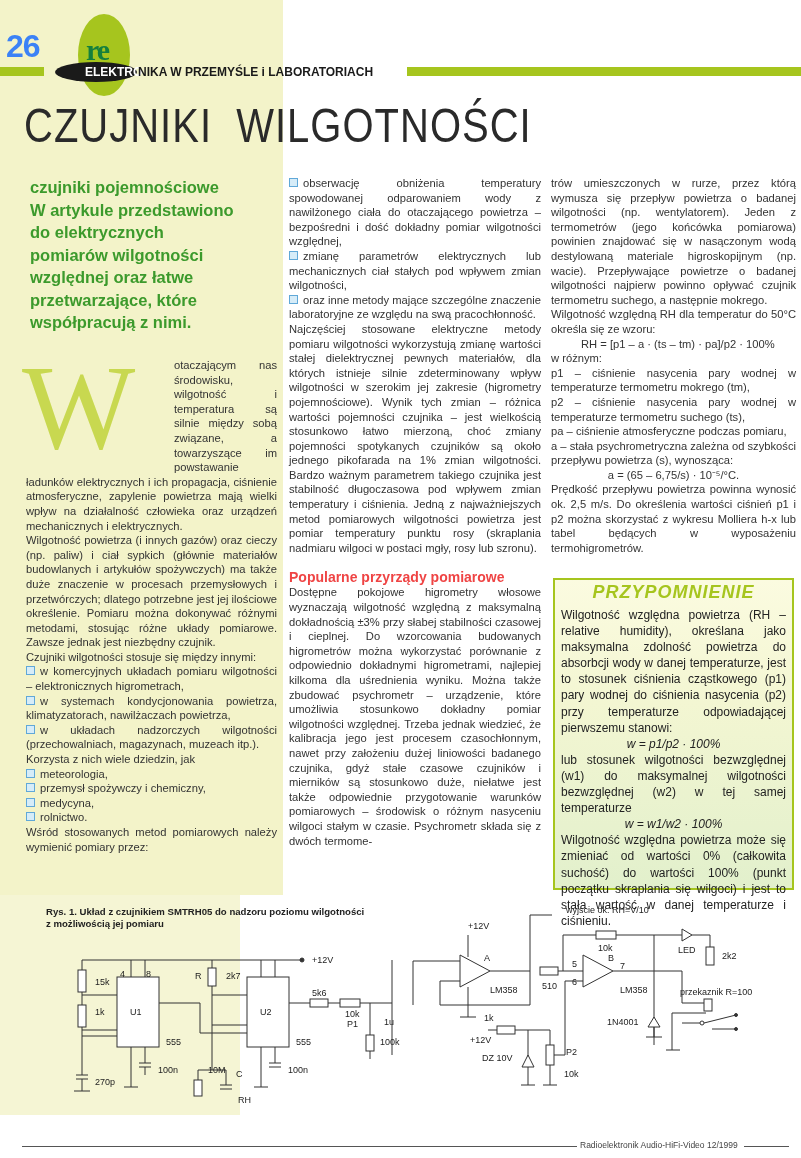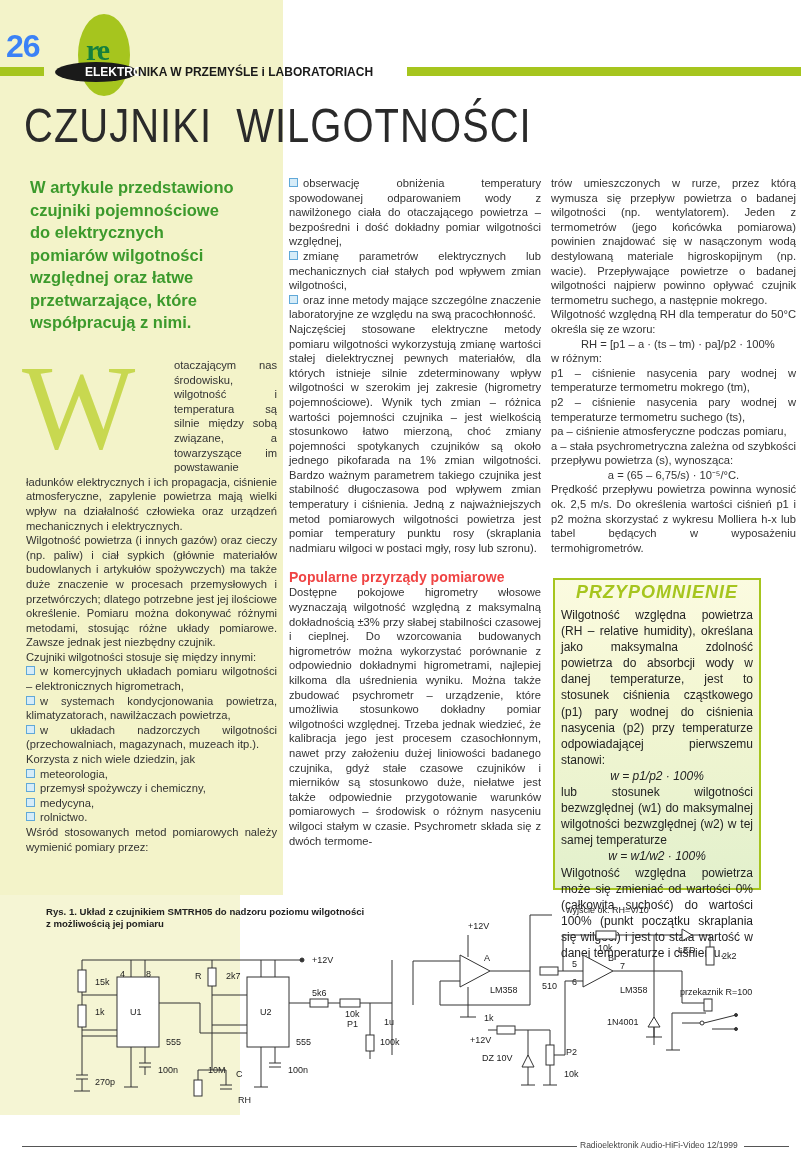--- a/index.html
+++ b/index.html
@@ -29,21 +29,21 @@
   .col2{left:289px;top:176px;width:252px;}
   .col3{left:551px;top:176px;width:245px;}
   .bullet{display:inline-block;width:7px;height:7px;border:1px solid #60a8d8;background:#d6ecf8;margin-right:5px;vertical-align:0;}
 
   .dropcap{float:left;font:bold 120px/92px "Liberation Serif",serif;color:#c8d850;margin:4px 10px 0 -4px;height:112px;width:142px;font-weight:normal;}
 
   .h2{font:bold 14px "Liberation Sans",sans-serif;color:#ef4444;margin:14px 0 0 0!important;}
   .formula{text-align:center!important;}
   .indent{padding-left:30px;}
 
-  .box{position:absolute;left:553px;top:578px;width:208px;height:312px;border:2px solid #a6c51e;
+  .box{position:absolute;left:553px;top:578px;width:241px;height:312px;border:2px solid #a6c51e;
        background:linear-gradient(180deg,#fbfbe0 0%,#f3f6d2 40%,#e2f0cc 100%);padding:0 6px;box-sizing:border-box;}
   .box-title{font:italic bold 18px "Liberation Sans",sans-serif;color:#a6c51e;text-align:center;margin:2px 0 4px 0;letter-spacing:1px;}
   .box p{margin:0;font-size:12px;line-height:16.1px;color:#222;text-align:justify;}
 
   .caption{position:absolute;left:46px;top:906px;font:bold 9.6px "Liberation Sans",sans-serif;color:#222;line-height:12px;}
   .schematic{position:absolute;left:0;top:895px;}
   .footer-line1{position:absolute;left:22px;top:1146px;width:555px;height:1px;background:#555;}
   .footer-line2{position:absolute;left:744px;top:1146px;width:45px;height:1px;background:#555;}
   .footer-text{position:absolute;left:580px;top:1140px;font-size:8.5px;color:#444;}
   svg text{font-family:"Liberation Sans",sans-serif;font-size:9px;fill:#222;}
@@ -62,22 +62,22 @@
   <div class="bar-left"></div>
   <div class="bar-right"></div>
   <div class="dark-oval"></div>
   <div class="section-a">ELEKTRO</div>
   <div class="section-b">NIKA W PRZEMYŚLE i LABORATORIACH</div>
 </div>
 
 <h1 class="title" style="margin:0;font-weight:normal;">CZUJNIKI  WILGOTNOŚCI</h1>
 
 <div class="lead">
+  <div>czujniki pojemnościowe</div>
   <div>W artykule przedstawiono</div>
-  <div>czujniki pojemnościowe</div>
   <div>do elektrycznych</div>
   <div>pomiarów wilgotności</div>
   <div>względnej oraz łatwe</div>
   <div>przetwarzające, które</div>
   <div>współpracują  z nimi.</div>
 </div>
 
 <div class="col col1">
   <span class="dropcap">W</span>
   <p>otaczającym nas środowisku, wilgotność i temperatura są silnie między sobą związane, a towarzyszące im powstawanie ładunków elektrycznych i ich propagacja, ciśnienie atmosferyczne, zapylenie powietrza mają wielki wpływ na działalność człowieka oraz urządzeń mechanicznych i elektrycznych.</p>

